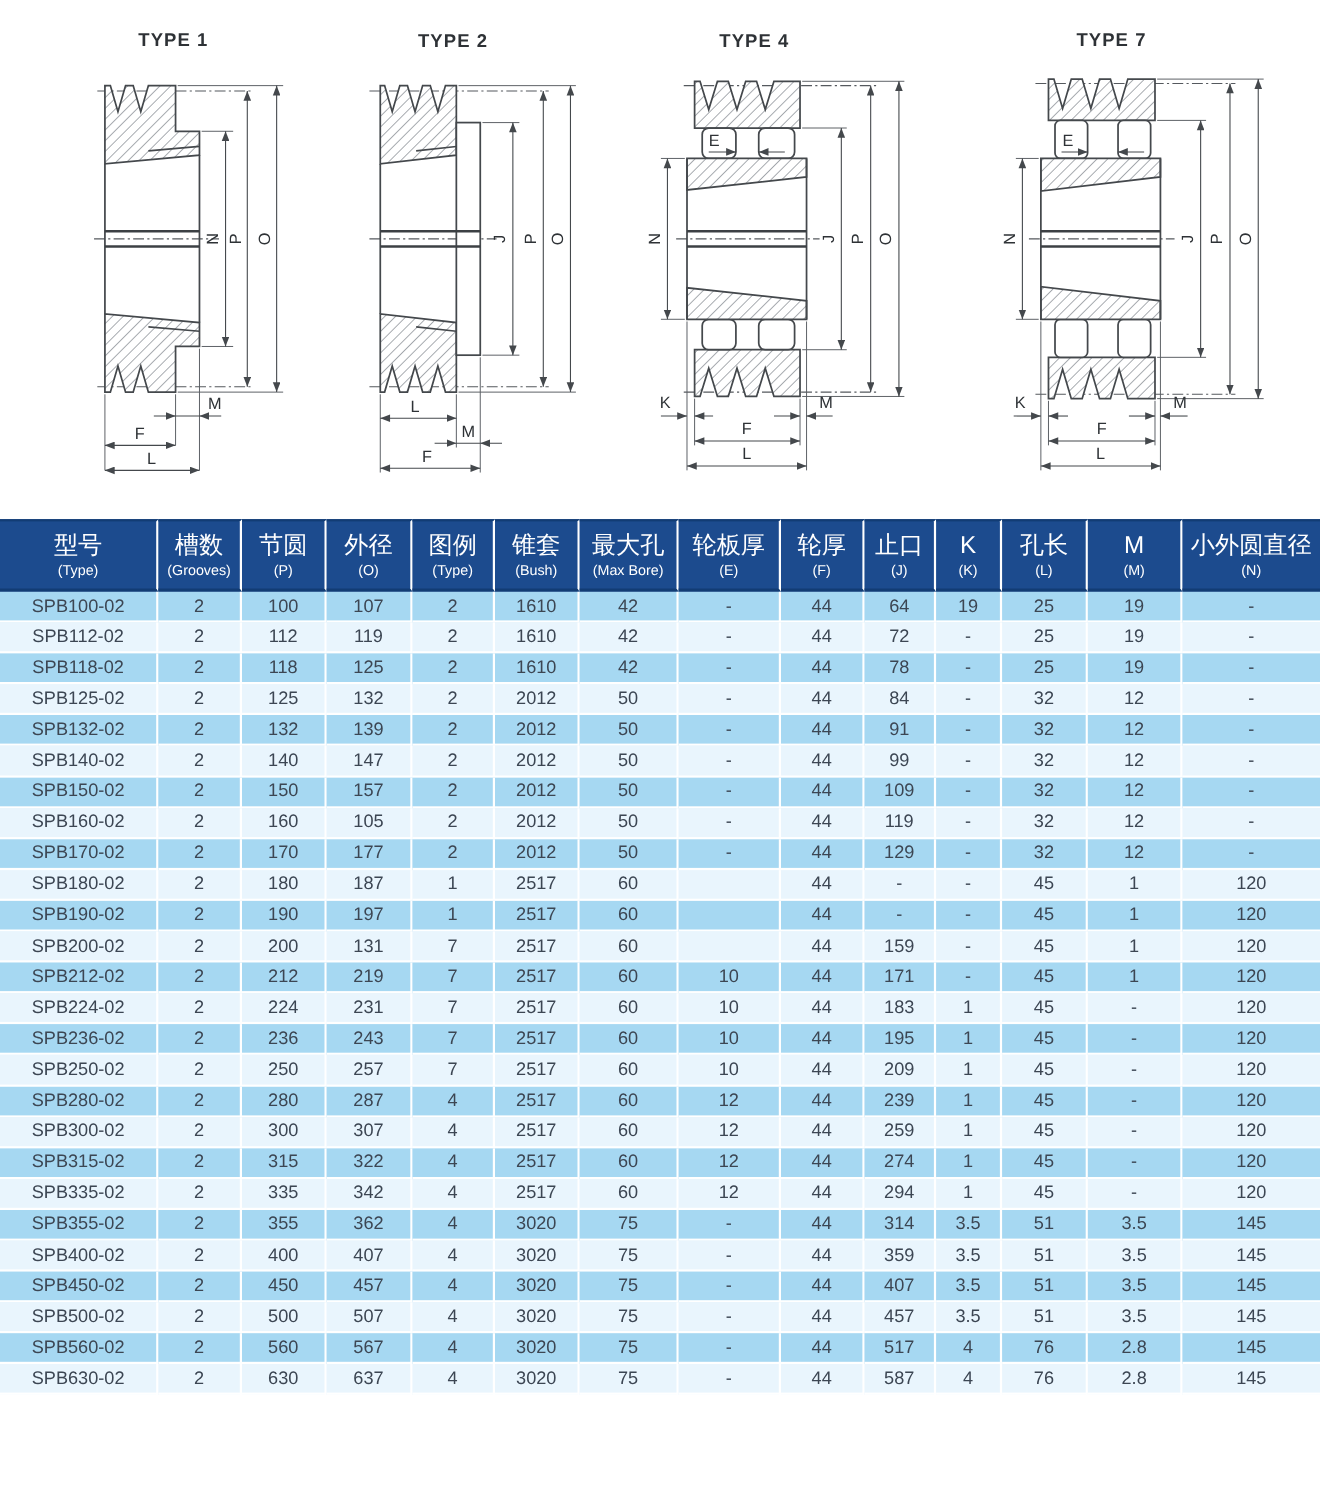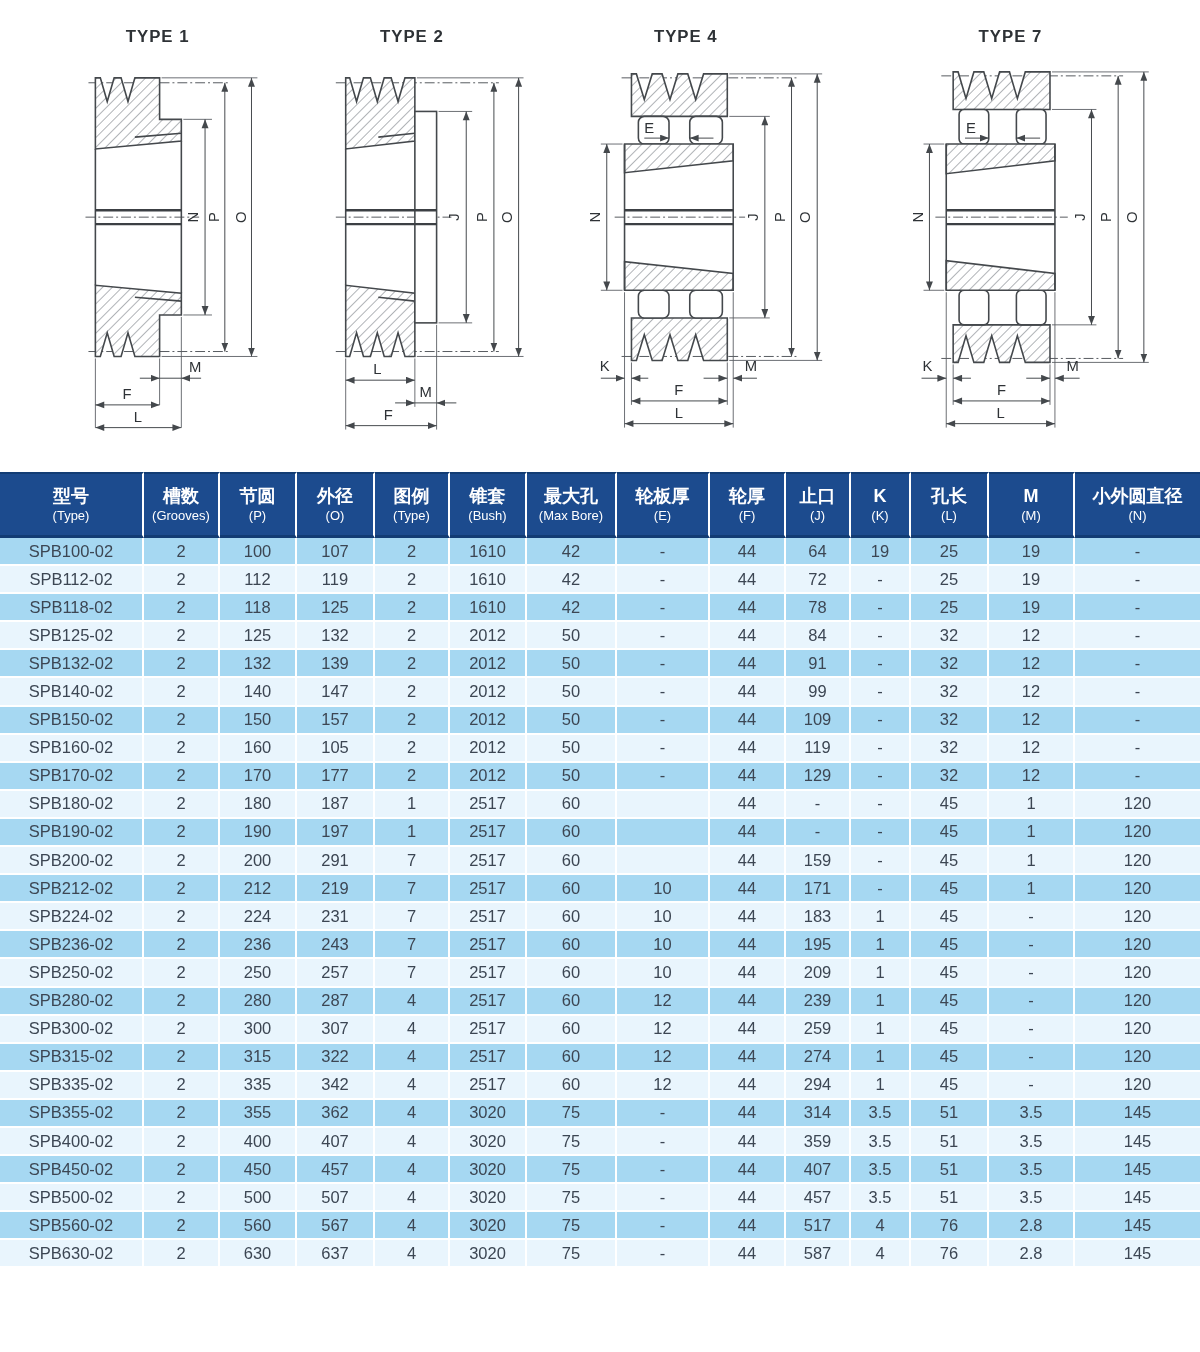--- a/index.html
+++ b/index.html
@@ -32,21 +32,21 @@
   table{
     width:100%;border-collapse:separate;border-spacing:0;table-layout:fixed;
   }
   thead th{
     background:var(--header-bg);color:#fff;height:66px;vertical-align:middle;
     border-top:2px solid var(--header-border);
     border-bottom:3px solid var(--header-border);
     border-right:2px solid #fff;text-align:center;padding:0;
   }
   thead th:last-child{border-right:none;margin-left:22px;}
-  .h-cn{font-size:18px;font-weight:bold;line-height:1.3;}
+  .h-cn{font-size:22px;font-weight:normal;line-height:1.3;}
   .h-en{font-size:13px;font-weight:normal;line-height:1.25;}
   tbody td{
     height:28.1px;text-align:center;vertical-align:middle;
     font-size:16.5px;color:var(--body-text);
     border-right:2px solid #fff;border-bottom:2px solid #fff;padding:0;
     white-space:nowrap;overflow:hidden;
   }
   tbody td:last-child{border-right:none;}
   tbody tr:nth-child(odd) td{background:var(--row-odd);}
   tbody tr:nth-child(even) td{background:var(--row-even);}
@@ -511,21 +511,21 @@
         <td>-</td>
         <td>-</td>
         <td>45</td>
         <td>1</td>
         <td>120</td>
       </tr>
       <tr>
         <td>SPB200-02</td>
         <td>2</td>
         <td>200</td>
-        <td>291</td>
+        <td>131</td>
         <td>7</td>
         <td>2517</td>
         <td>60</td>
         <td></td>
         <td>44</td>
         <td>159</td>
         <td>-</td>
         <td>45</td>
         <td>1</td>
         <td>120</td>

